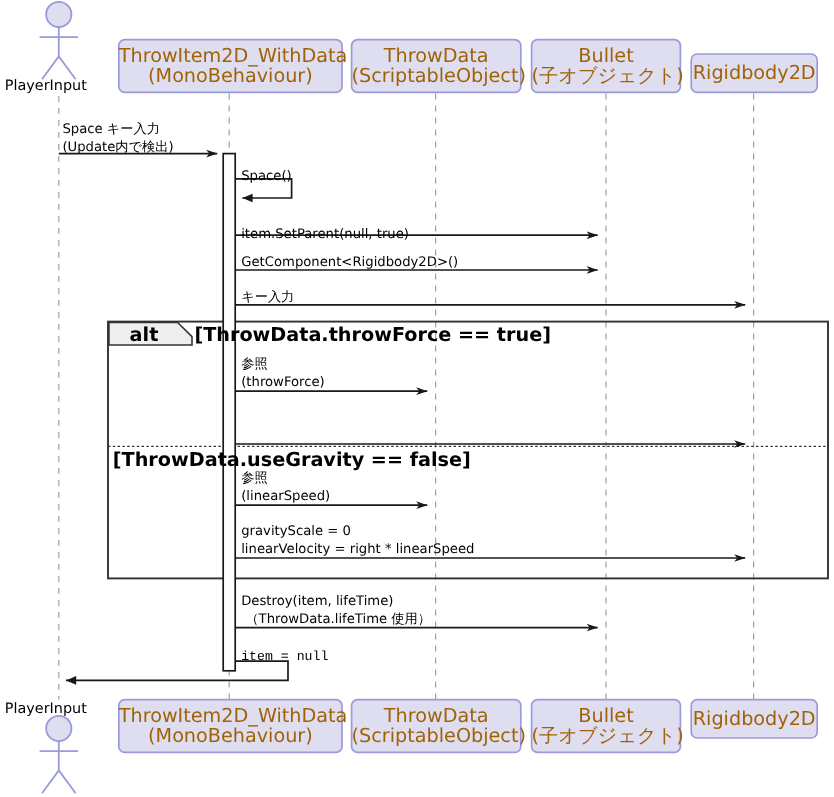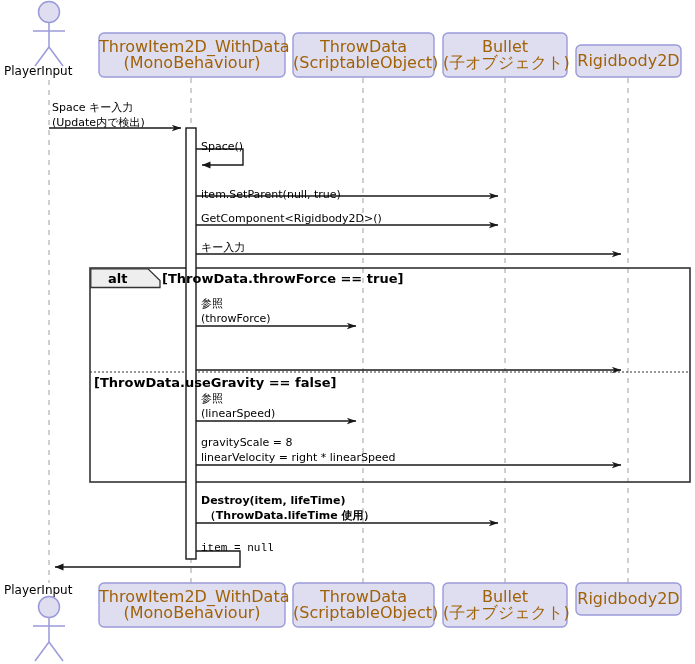--- a/index.html
+++ b/index.html
@@ -30,21 +30,21 @@
   
   .lbl {
     position: absolute;
     font-family: "DejaVu Sans", "Liberation Sans", sans-serif;
     font-size: 11px;
     color: #000000;
     white-space: pre;
     line-height: 15px;
     letter-spacing: 0px;
   }
-  .lbl.bold { font-weight: bold; font-size: 13px; }
+  .lbl.bold { font-weight: bold; font-size: 16px; }
   .participant-label {
     position: absolute;
     text-align: center;
     font-size: 16px;
     line-height: 16px;
     color: #a16207;
     white-space: pre;
   }
   .actor-label {
     position: absolute;
@@ -180,19 +180,19 @@
   <div class="lbl" style="left:52px; top:100px;">Space キー入力
 (Update内で検出)</div>
   <div class="lbl" style="left:201px; top:139px;">Space()</div>
   <div class="lbl" style="left:201px; top:172px;margin-top:15px;">item.SetParent(null, true)</div>
   <div class="lbl" style="left:201px; top:211px;">GetComponent&lt;Rigidbody2D&gt;()</div>
   <div class="lbl" style="left:201px; top:240px;">キー入力</div>
   <div class="lbl" style="left:201px; top:296px;">参照
 (throwForce)</div>
   <div class="lbl" style="left:201px; top:391px;">参照
 (linearSpeed)</div>
-  <div class="lbl" style="left:201px; top:435px;">gravityScale = 8
+  <div class="lbl" style="left:201px; top:435px;">gravityScale = 0
 linearVelocity = right * linearSpeed</div>
-  <div class="lbl" style="left:201px; top:493px;font-weight:bold;">Destroy(item, lifeTime)
+  <div class="lbl" style="left:201px; top:493px;">Destroy(item, lifeTime)
  （ThrowData.lifeTime 使用）</div>
   <div class="lbl" style="left:201px; top:541px;font-family:Liberation Mono, monospace;">item = null</div>
 
 </div>
 
 </body></html>

